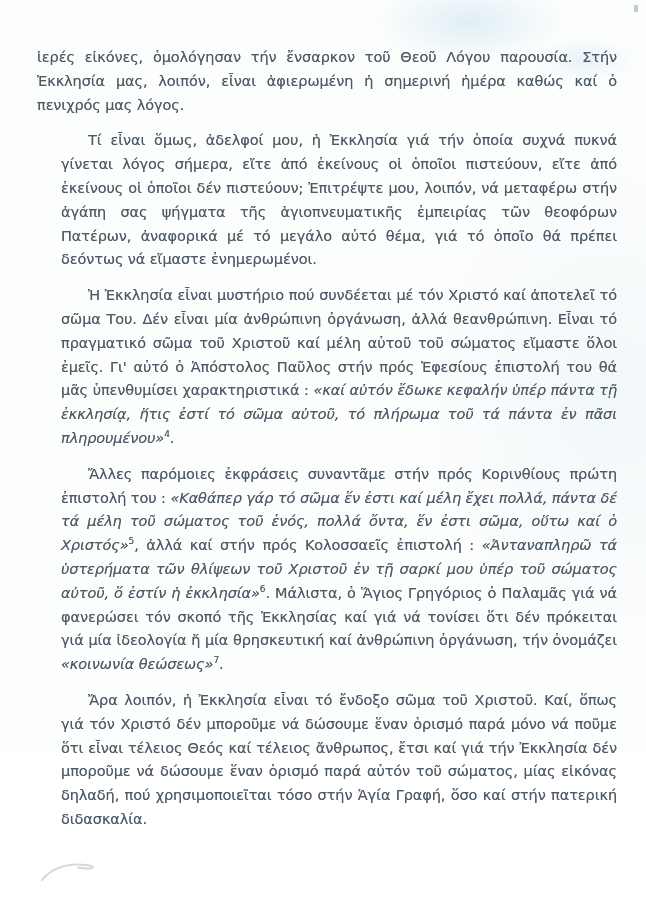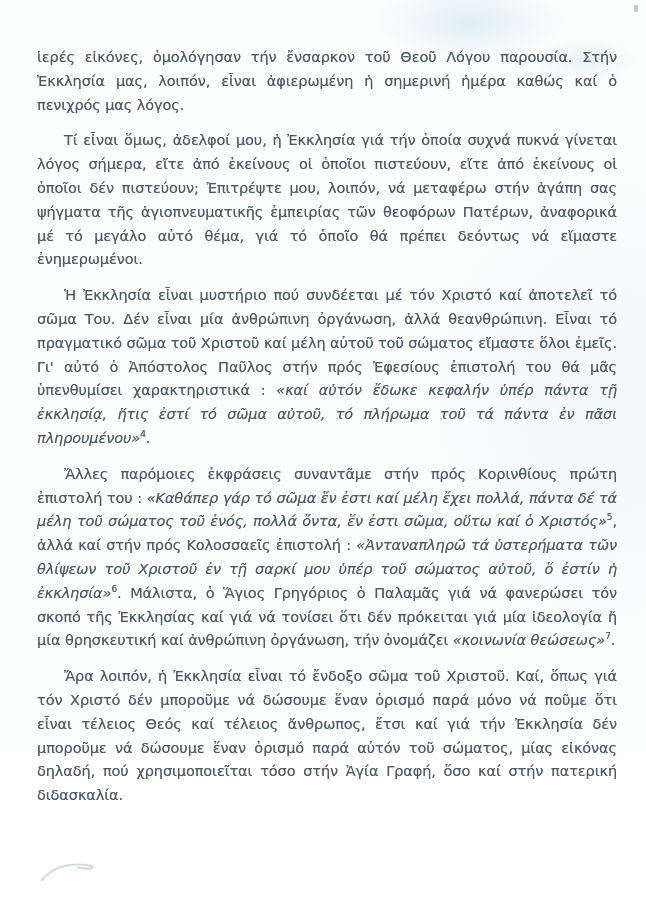--- a/index.html
+++ b/index.html
@@ -33,21 +33,21 @@
     width:580px;
     font-size:14.5px;
     line-height:23.8px;
     text-align:justify;
     letter-spacing:-0.1px;
   }
   .para{
     margin:0 0 12px 0;
     text-shadow:0 0 .6px rgba(78,90,102,.65);
   }
-  .para.indent{ text-indent:27px; }
+  .para.indent{ text-indent:27px;margin-left:24px; }
   .it{ font-style:italic; }
   .b{ font-weight:bold; color:var(--ink-dark); }
   .u{ text-decoration:underline; }
   .text-block sup{ font-size:9px; line-height:0; }
   .pencil-mark{
     position:absolute; left:38px; top:856px;
     opacity:.55;
   }
   .corner-speck{
     position:absolute; left:634px; top:5px;

